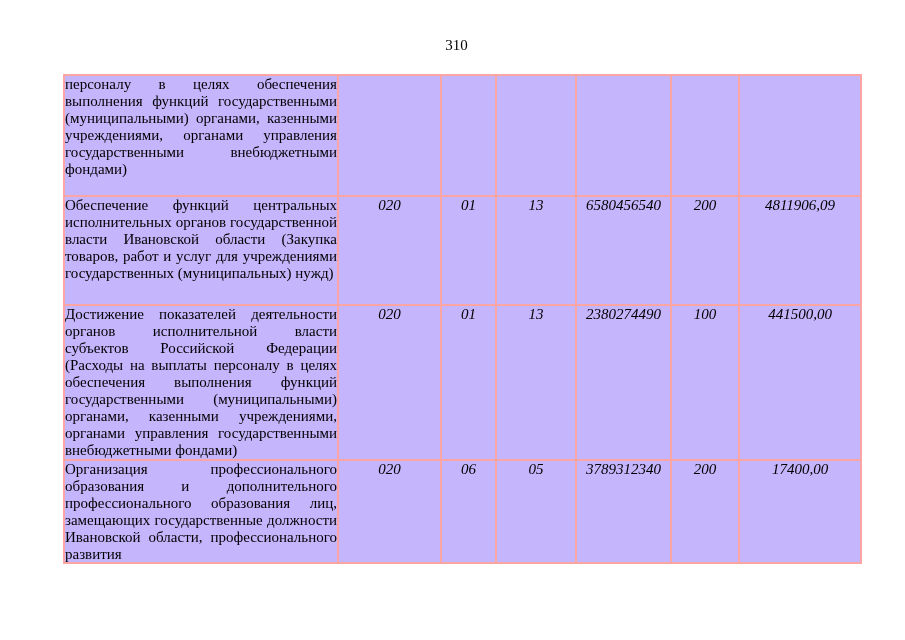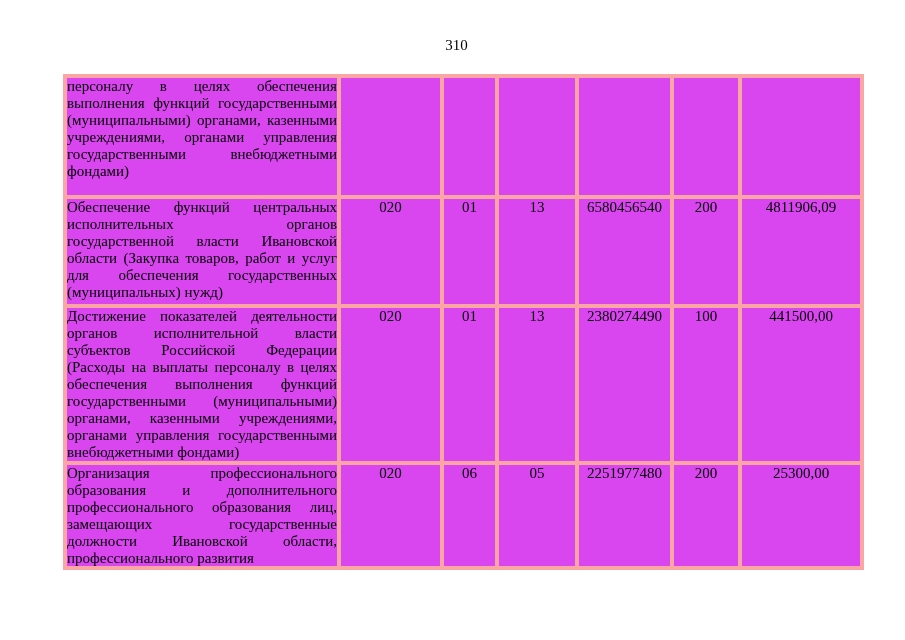--- a/index.html
+++ b/index.html
@@ -27,34 +27,35 @@
   table.budget {
     position: absolute;
     left: 63px;
     top: 74px;
     width: 797px;
     border-collapse: collapse;
     table-layout: fixed;
     border: 1.5px solid #1c1c1c;
   }
   table.budget td {
-    border: 4px solid #fca5a5;
+    border: 2px solid #fca5a5;
     vertical-align: top;
     font-size: 15px;
     line-height: 17px;
     padding: 0;
-    background: #d946ef;
+    background: #c4b5fd;
   }
   td.desc {
     text-align: justify;
     padding: 1px 4px 0 5px;
   }
   td.val {
     text-align: center;
     padding-top: 1px;
+    font-style: italic;
   }
   .clip { overflow: hidden; }
   tr.r1 { height: 121px; }
   tr.r2 { height: 109px; }
   tr.r3 { height: 146px; }
   tr.r4 { height: 103px; margin-top: 33px; }
   tr.r1 .clip { max-height: 119px; }
   tr.r2 .clip { max-height: 107px; }
   tr.r3 .clip { max-height: 171px; }
   tr.r4 .clip { max-height: 101px; }
@@ -81,21 +82,21 @@
       </td>
       <td class="val"></td>
       <td class="val"></td>
       <td class="val"></td>
       <td class="val"></td>
       <td class="val"></td>
       <td class="val"></td>
     </tr>
     <tr class="r2">
       <td class="desc">
-        <div class="clip">Обеспечение функций центральных исполнительных органов государственной власти Ивановской области (Закупка товаров, работ и услуг для обеспечения государственных (муниципальных) нужд)</div>
+        <div class="clip">Обеспечение функций центральных исполнительных органов государственной власти Ивановской области (Закупка товаров, работ и услуг для учреждениями государственных (муниципальных) нужд)</div>
       </td>
       <td class="val">020</td>
       <td class="val">01</td>
       <td class="val">13</td>
       <td class="val">6580456540</td>
       <td class="val">200</td>
       <td class="val">4811906,09</td>
     </tr>
     <tr class="r3">
       <td class="desc">
@@ -108,18 +109,18 @@
       <td class="val">100</td>
       <td class="val">441500,00</td>
     </tr>
     <tr class="r4">
       <td class="desc">
         <div class="clip">Организация профессионального образования и дополнительного профессионального образования лиц, замещающих государственные должности Ивановской области, профессионального развития</div>
       </td>
       <td class="val">020</td>
       <td class="val">06</td>
       <td class="val">05</td>
-      <td class="val">2251977480</td>
+      <td class="val">3789312340</td>
       <td class="val">200</td>
-      <td class="val">25300,00</td>
+      <td class="val">17400,00</td>
     </tr>
   </tbody>
 </table>
 
 </body></html>

